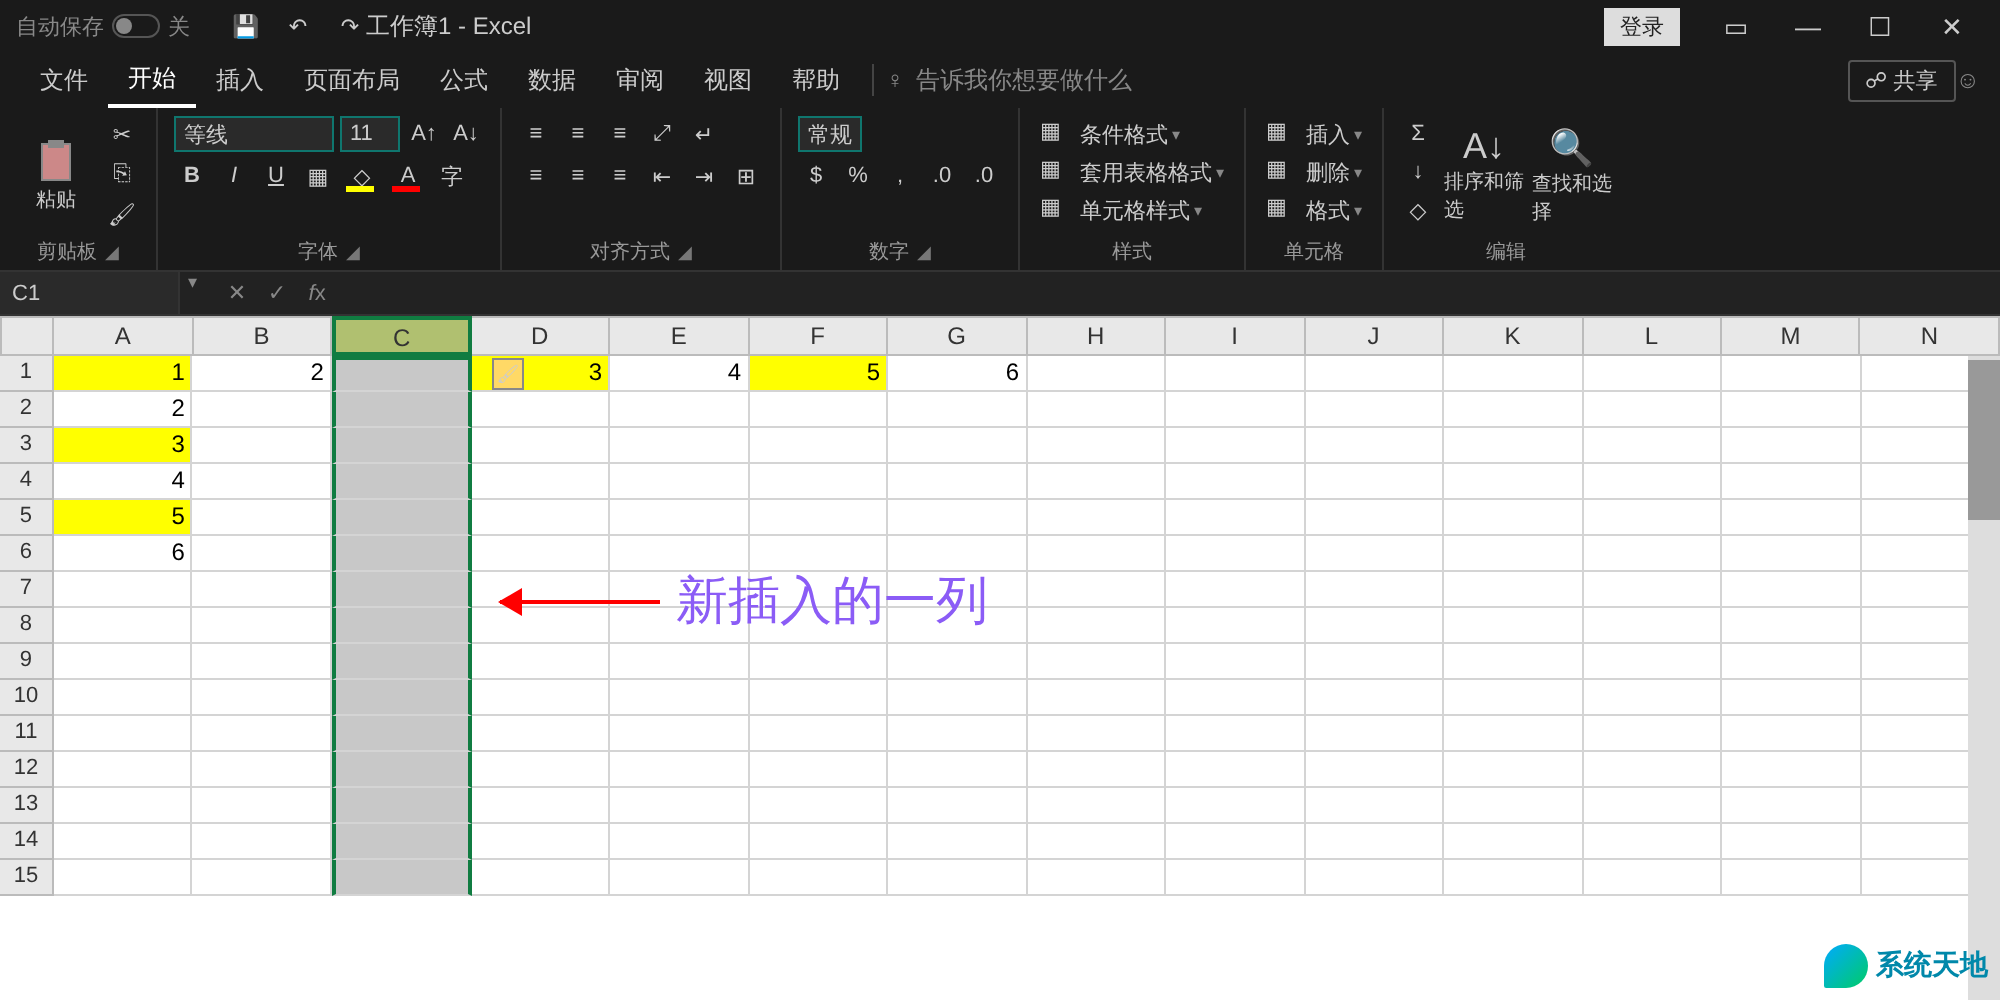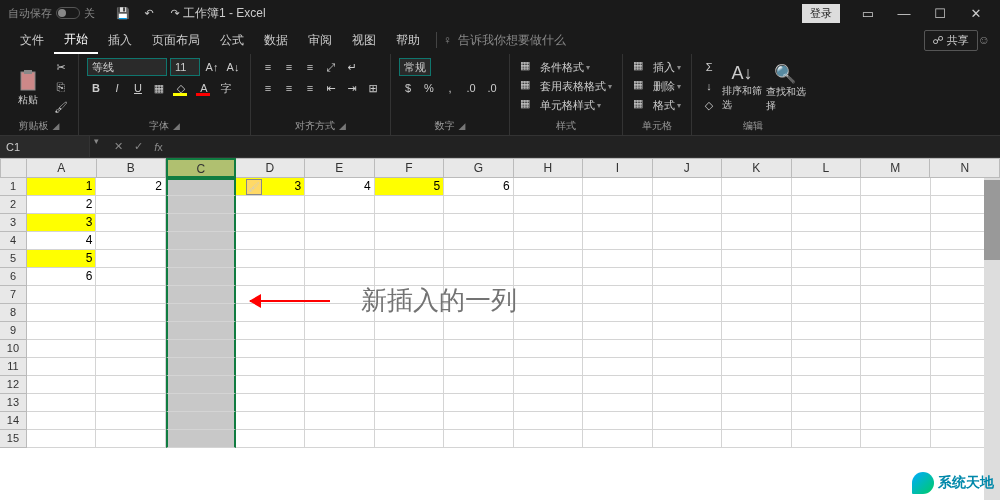--- a/index.html
+++ b/index.html
@@ -46,21 +46,21 @@
 .col-h { width: 72px; background: #e8e8e8; border-right: 1px solid #bbb; border-bottom: 1px solid #bbb; border-top: 1px solid #bbb; text-align: center; font-size: 12px; color: #333; line-height: 18px; cursor: pointer; }
 .col-h.selected { background: #b0c070; border: 2px solid #107c41; }
 .grid-rows { position: relative; }
 .row { display: flex; height: 18px; }
 .row-h { width: 28px; background: #e8e8e8; border-right: 1px solid #bbb; border-bottom: 1px solid #bbb; text-align: center; font-size: 11px; color: #333; line-height: 17px; cursor: pointer; }
 .cell { width: 72px; border-right: 1px solid #d4d4d4; border-bottom: 1px solid #d4d4d4; font-size: 12px; color: #000; line-height: 17px; padding: 0 3px; text-align: right; cursor: cell; }
 .cell.yellow { background: #ffff00; }
 .cell.colsel { background: #c8c8c8; border-left: 2px solid #107c41; border-right: 2px solid #107c41; }
 .cell.colsel.first { border-top: 2px solid #107c41; }
 .paste-icon { position: absolute; left: 246px; top: 1px; width: 16px; height: 16px; background: #ffd966; border: 1px solid #888; font-size: 9px; display: flex; align-items: center; justify-content: center; }
-.annotation { position: absolute; left: 250px; top: 105px; display: flex; align-items: center; color: #737373; font-size: 26px; font-weight: normal; gap: 23px; }
+.annotation { position: absolute; left: 250px; top: 105px; display: flex; align-items: center; color: #8b5cf6; font-size: 26px; font-weight: normal; }
 .arrow { width: 80px; height: 2px; background: #ff0000; position: relative; margin-right: 8px; }
 .arrow::before { content: ''; position: absolute; left: -8px; top: -6px; border: 7px solid transparent; border-right: 12px solid #ff0000; }
 .scrollbar-v { position: absolute; right: 0; top: 20px; width: 16px; bottom: 0; background: #ddd; }
 .scroll-thumb { width: 100%; height: 80px; background: #999; margin-top: 2px; }
 .watermark { position: absolute; right: 6px; bottom: 6px; display: flex; align-items: center; gap: 4px; font-size: 14px; color: #08a; font-weight: bold; }
 .watermark .globe { width: 22px; height: 22px; background: linear-gradient(135deg, #0af, #0c6); border-radius: 50% 50% 50% 5%; }
 .launcher { font-size: 9px; color: #777; }
 .dd { font-size: 8px; color: #888; margin-left: 2px; }
 .stack-btn { display: flex; align-items: center; font-size: 11px; color: #ccc; height: 18px; padding: 0 2px; cursor: pointer; }
 .stack-icon { width: 16px; height: 16px; margin-right: 4px; }

